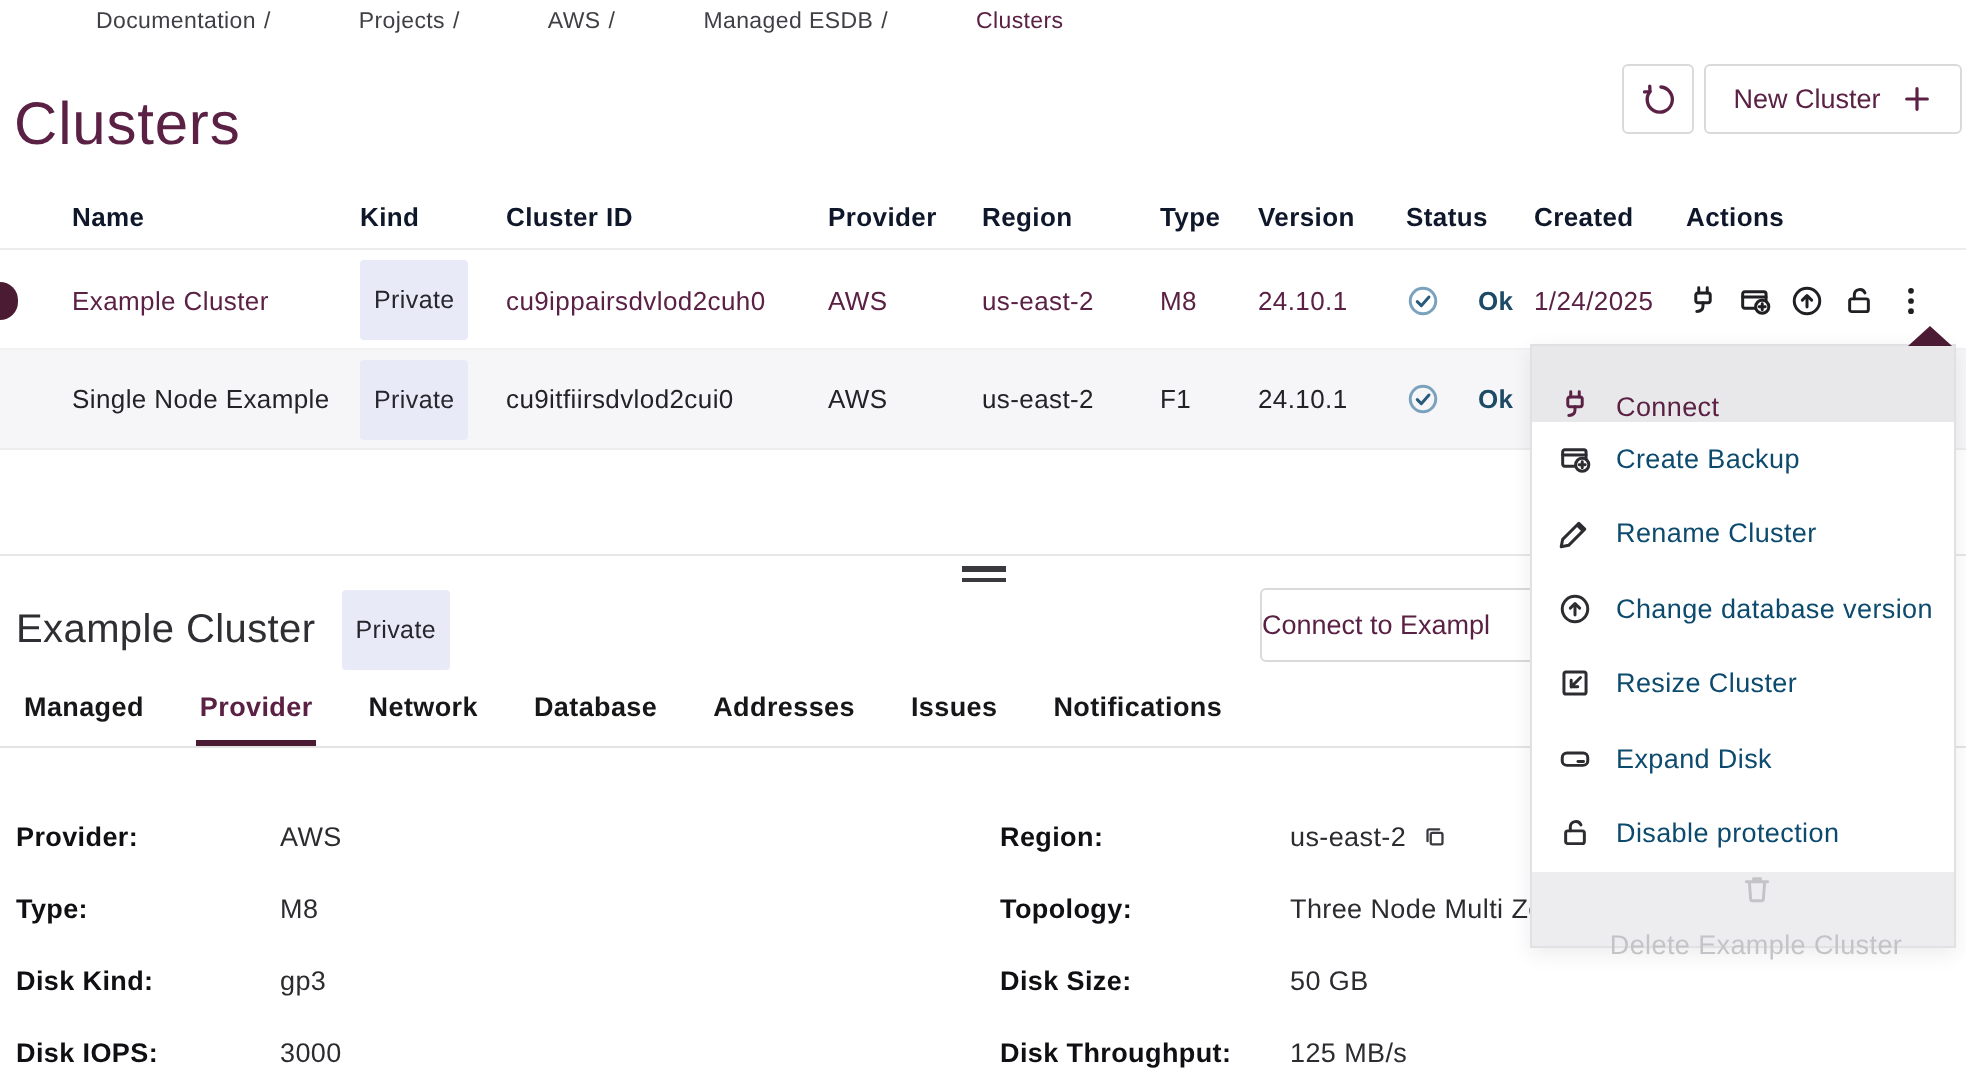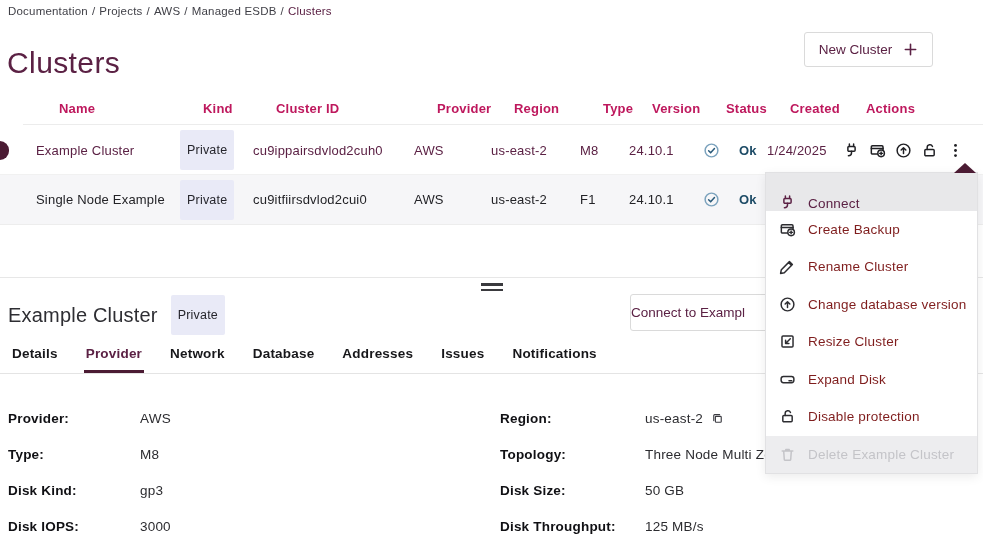--- a/index.html
+++ b/index.html
@@ -10,34 +10,34 @@
     --border:#e4e4e6;
   }
   *{box-sizing:border-box;}
   html,body{margin:0;padding:0;background:#fff;}
   body{font-family:"Liberation Sans",sans-serif;color:var(--ink);}
   .page{position:relative;width:983px;height:543px;background:#fff;overflow:hidden;letter-spacing:.2px;}
 
   
   .breadcrumb{position:absolute;left:8px;top:5px;font-size:11.5px;color:#3f3f46;}
   .breadcrumb .sep{margin:0 4px;color:#3f3f46;}
-  .breadcrumb .crumb{color:#3f3f46;cursor:pointer;}
+  .breadcrumb .crumb{color:#3f3f46;cursor:pointer;margin-left:40px;}
   .breadcrumb .crumb.current{color:var(--maroon);}
 
   
   .page-title{position:absolute;left:7px;top:26px;font-size:30px;font-weight:500;color:var(--maroon);letter-spacing:.4px;}
   .btn{border:1px solid #dadada;border-radius:3px;background:#fff;color:var(--maroon);display:flex;align-items:center;justify-content:center;cursor:pointer;}
   .btn-refresh{position:absolute;left:811px;top:32px;width:36px;height:35px;}
-  .btn-new{position:absolute;left:804px;top:32px;width:129px;height:35px;gap:11px;font-size:13.5px;font-weight:500;justify-content:center;}
+  .btn-new{position:absolute;left:852px;top:32px;width:129px;height:35px;gap:11px;font-size:13.5px;font-weight:500;justify-content:center;}
 
   
   .tbl-header,.tbl-row{position:absolute;left:0;right:0;display:grid;
     grid-template-columns:144px 73px 161px 77px 89px 49px 74px 64px 76px 1fr;
     padding-left:36px;align-items:center;font-size:13px;}
-  .tbl-header{top:92px;height:33px;font-weight:700;color:#be185d;border-bottom:1px solid #ececec;margin-left:23px;}
+  .tbl-header{top:92px;height:33px;font-weight:700;color:#0f172a;border-bottom:1px solid #ececec;}
   .row-1{top:126px;height:49px;color:var(--maroon);border-bottom:1px solid #f1f1f1;}
   .row-2{top:175px;height:50px;background:#f6f6f8;color:#232327;border-bottom:1px solid #ededed;}
   .row-marker{position:absolute;left:0;top:141px;width:9px;height:19px;background:var(--maroon-dark);border-radius:0 10px 10px 0;}
   .badge{display:inline-block;background:#e9eaf7;color:#26262d;font-size:12.5px;padding:13px 7px;border-radius:2px;letter-spacing:.2px;}
   .status-cell{display:flex;align-items:center;gap:19px;color:var(--ok);font-weight:700;}
   .actions-cell{display:flex;align-items:center;gap:9px;color:#202024;}
   .actions-cell .icon{cursor:pointer;}
   .icon{display:inline-flex;}
   .icon svg{display:block;}
 
@@ -59,25 +59,25 @@
   
   .fields{position:absolute;left:0;top:400px;right:0;}
   .field-row{display:grid;grid-template-columns:132px 360px 145px 1fr;padding-left:8px;height:36px;align-items:center;font-size:13.5px;}
   .f-label{font-weight:700;color:#101014;}
   .f-value{color:#2c2c30;display:flex;align-items:center;gap:8px;}
   .copy-ic{color:#3a3a40;cursor:pointer;}
 
   
   .menu-pointer{position:absolute;left:954px;top:163px;width:0;height:0;border-left:11px solid transparent;border-right:11px solid transparent;border-bottom:10px solid var(--maroon-dark);z-index:21;}
   .menu{position:absolute;left:765px;top:172px;width:213px;background:#fff;border:1px solid #e1e1e3;box-shadow:0 3px 10px rgba(0,0,0,.08);z-index:20;}
-  .menu-item{height:37.5px;display:flex;align-items:center;gap:12px;padding-left:13px;font-size:13.5px;color:#7f1d1d;cursor:pointer;}
+  .menu-item{height:37.5px;display:flex;align-items:center;gap:12px;padding-left:13px;font-size:13.5px;color:#0c4a6e;cursor:pointer;}
   .menu-item .icon{color:#2d2d31;}
   .menu-item.active{background:#e8e8ea;color:var(--maroon);align-items:flex-end;}
   .menu-item.active .icon{color:var(--maroon);}
-  .menu-item.disabled{background:#ededef;color:#c4c4c8;cursor:default;}
+  .menu-item.disabled{background:#ededef;color:#c4c4c8;cursor:default;flex-direction:column;}
   .menu-item.disabled .icon{color:#c4c4c8;}
 
   svg{stroke:currentColor;fill:none;stroke-width:1.4;stroke-linecap:round;stroke-linejoin:round;}
 </style>
 </head>
 <body>
 
 <div class="page">
 
   <nav class="breadcrumb">
@@ -203,21 +203,21 @@
 
   <div class="detail-head">
     <span class="detail-title">Example Cluster</span>
     <span class="badge">Private</span>
   </div>
   <button class="btn btn-connect">
     <span>Connect to Exampl</span>
   </button>
 
   <div class="tabs">
-    <div class="tab">Details</div>
+    <div class="tab">Managed</div>
     <div class="tab active">Provider</div>
     <div class="tab">Network</div>
     <div class="tab">Database</div>
     <div class="tab">Addresses</div>
     <div class="tab">Issues</div>
     <div class="tab">Notifications</div>
   </div>
 
   <div class="fields">
     <div class="field-row">

